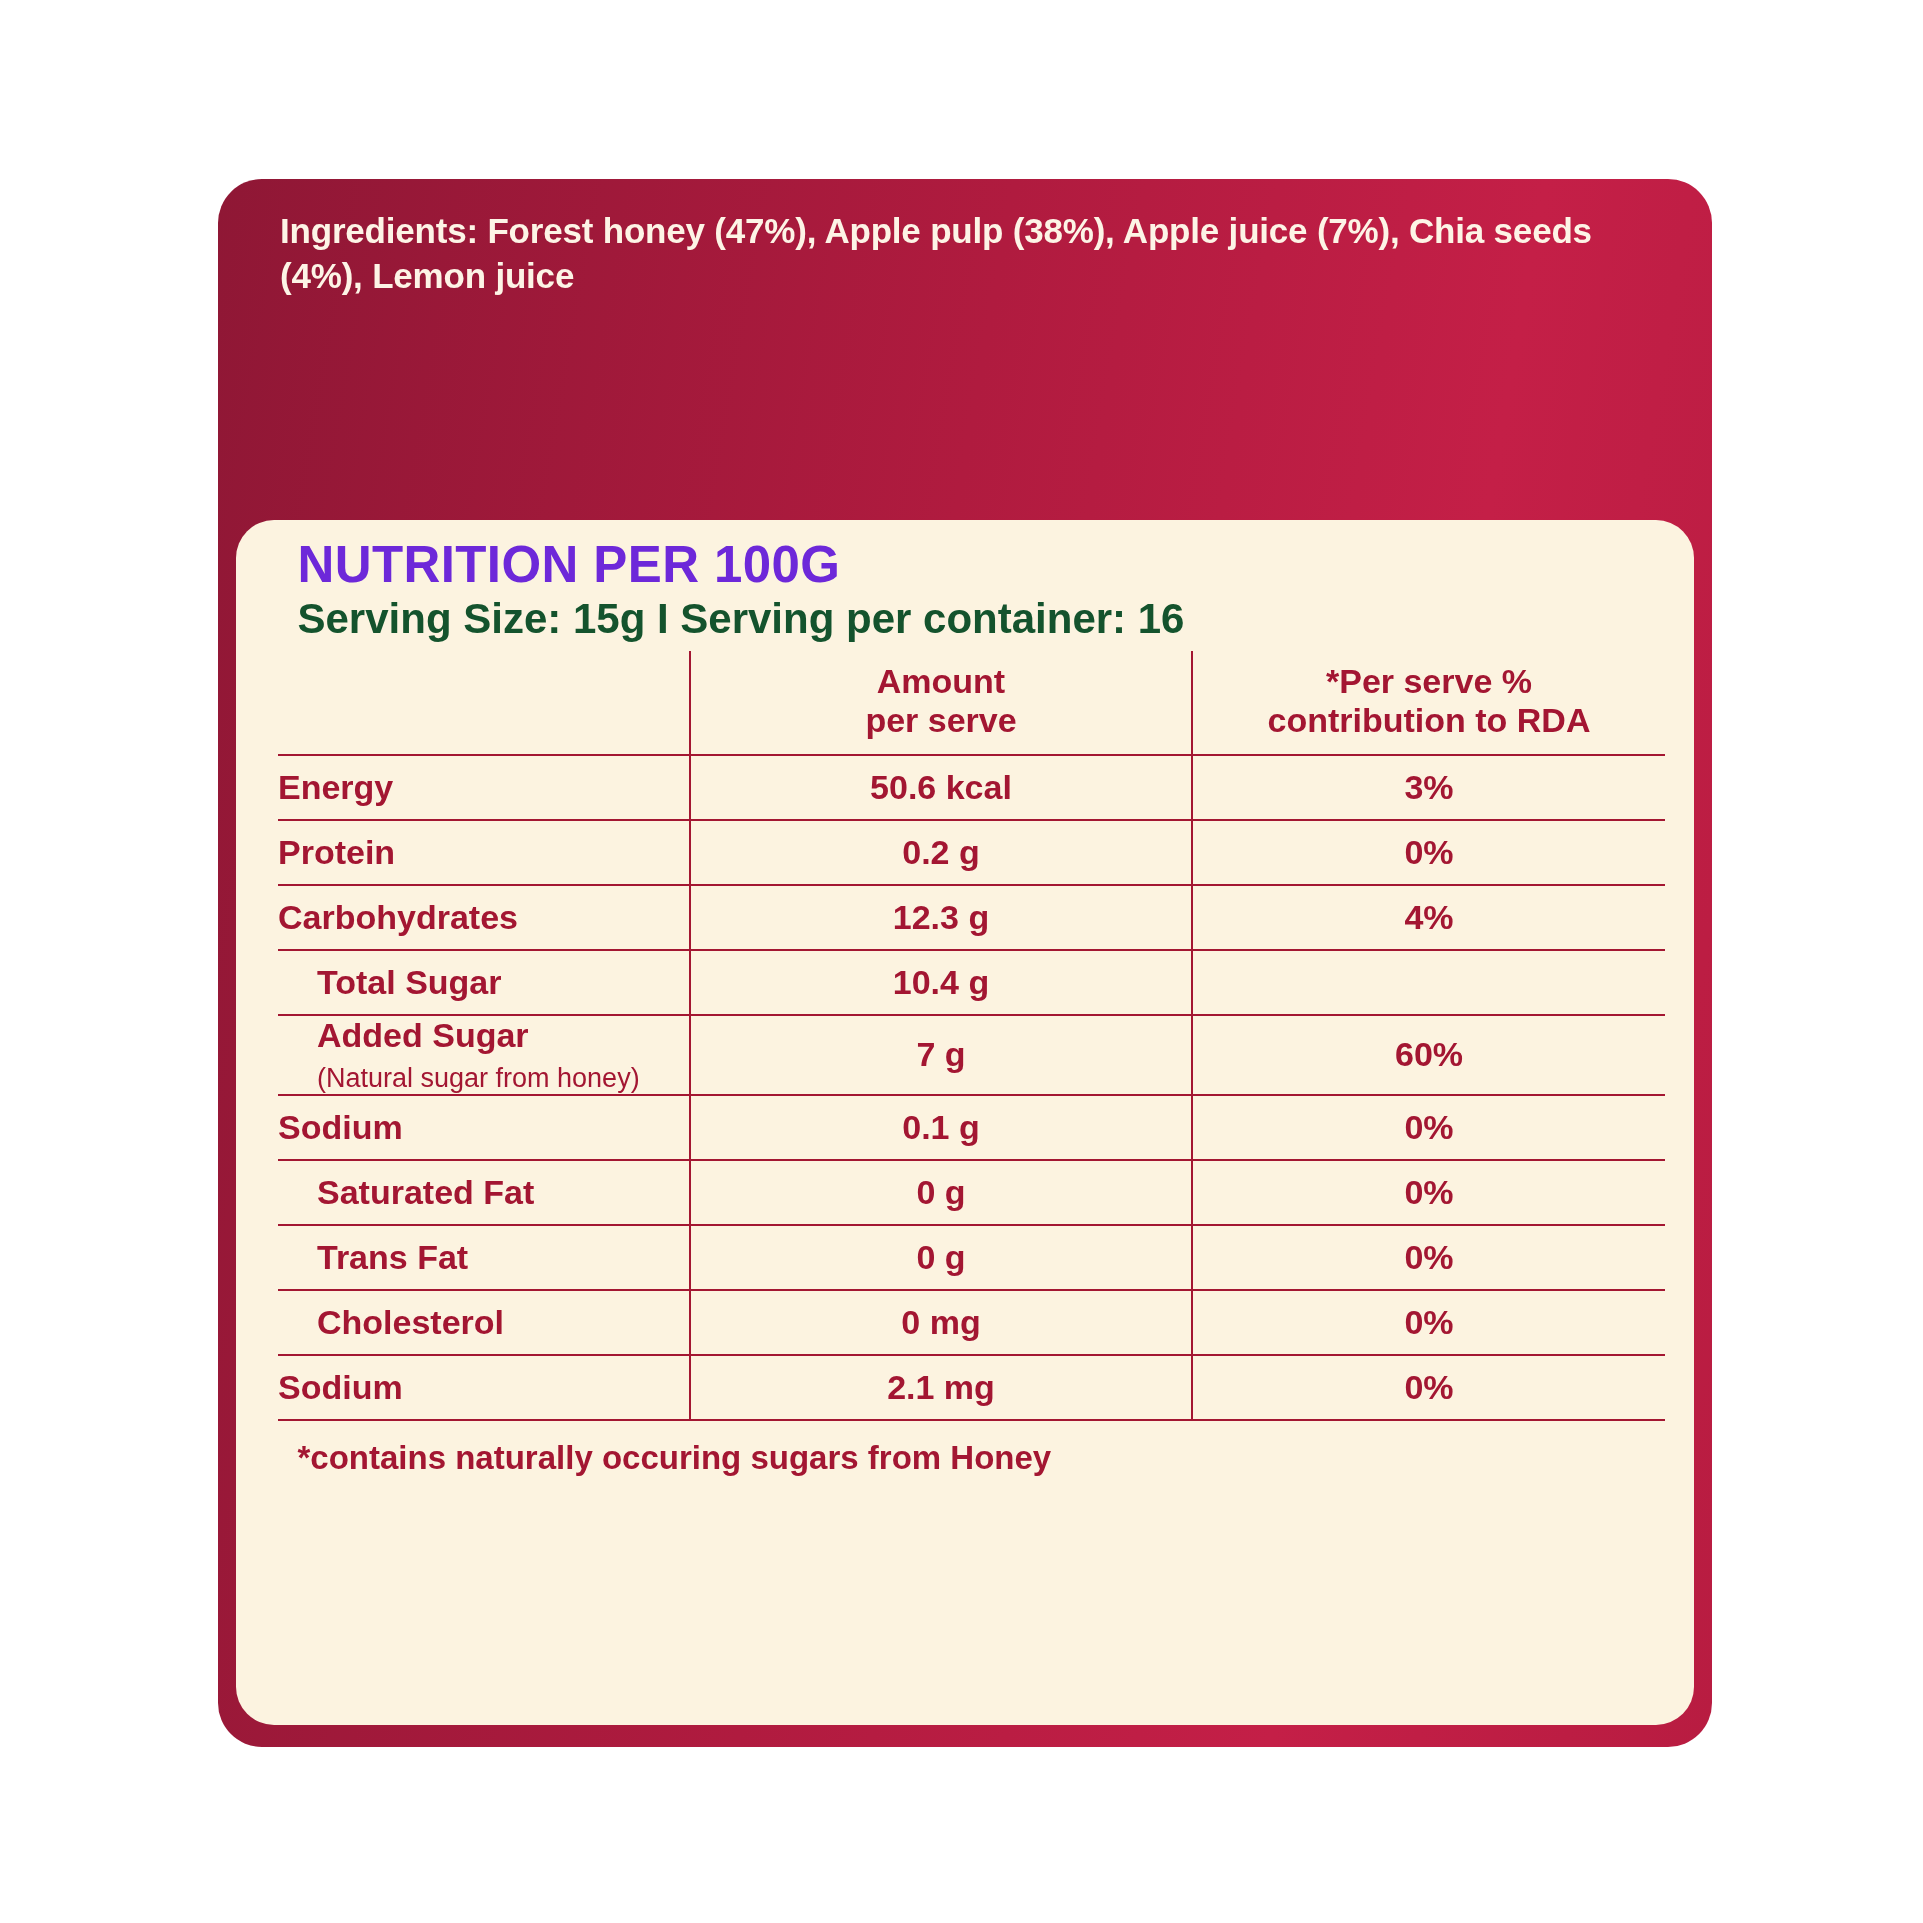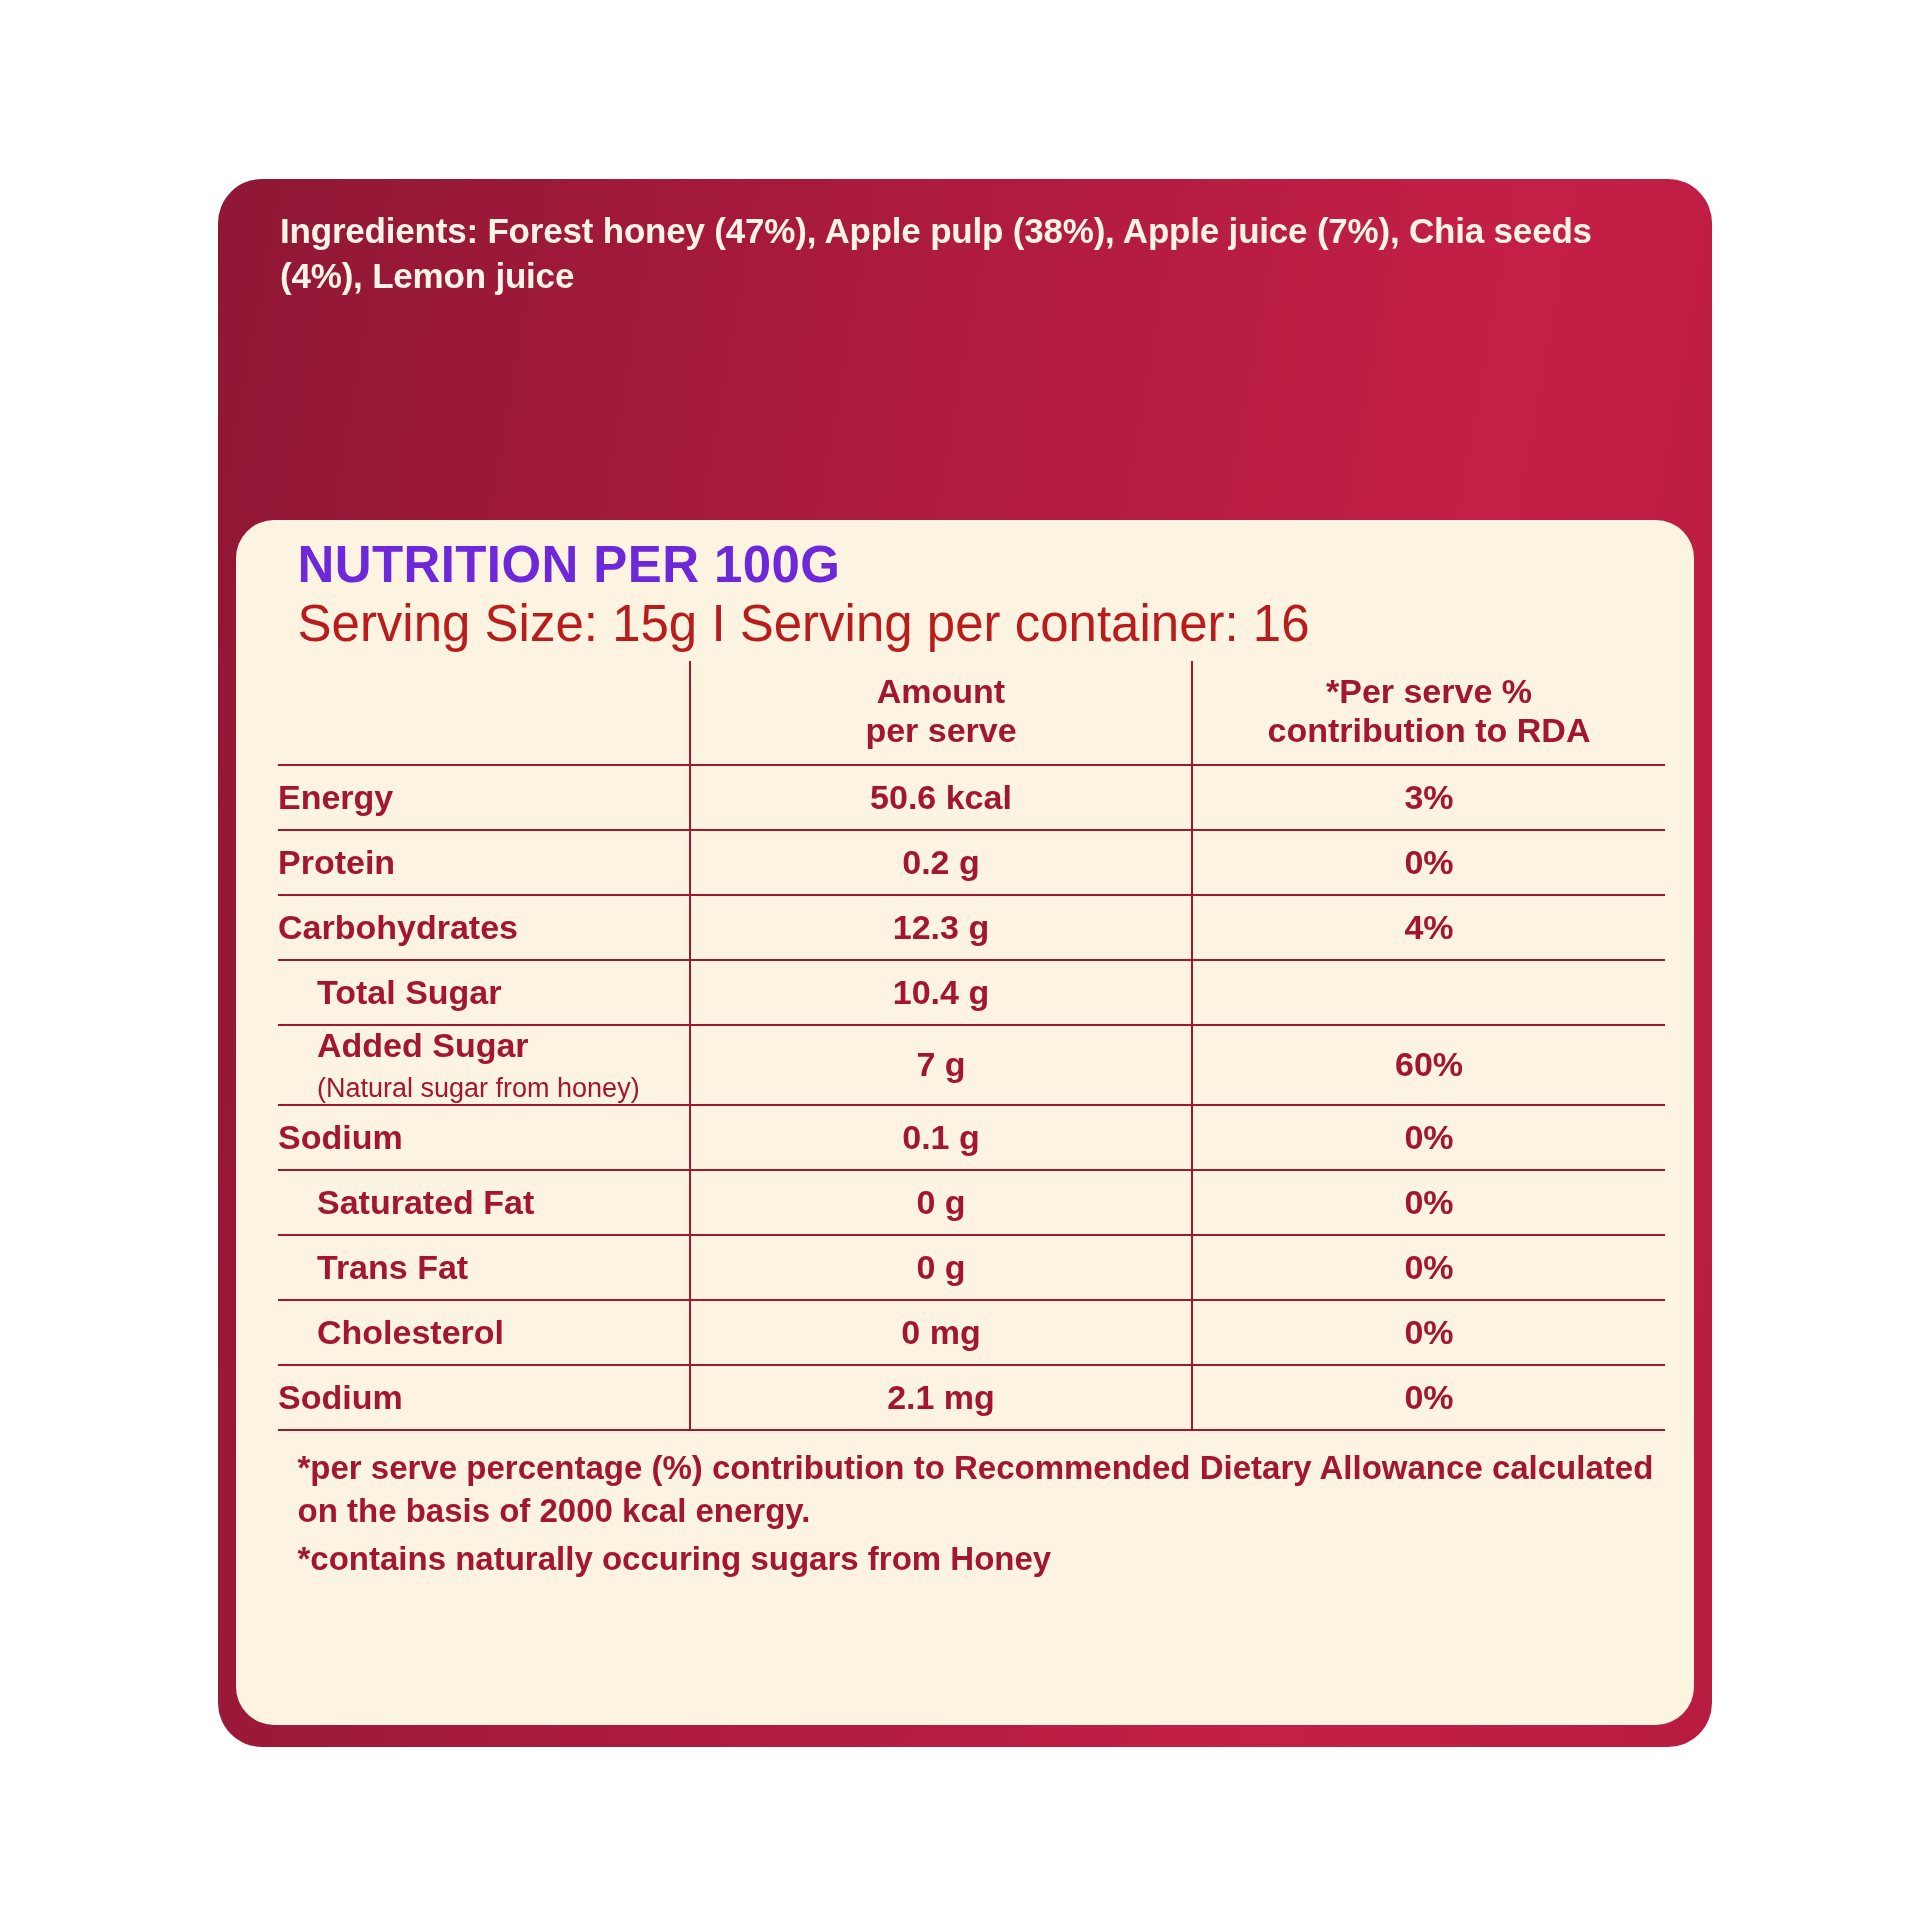--- a/index.html
+++ b/index.html
@@ -57,23 +57,23 @@
   .nut-title {
     color: #6d28d9;
     font-size: 51px;
     font-weight: bold;
     letter-spacing: 0.4px;
     line-height: 1.05;
     margin: 0 0 4.5px 19.5px;
   }
 
   .serving {
-    color: #b91c1c;
-    font-size: 51px;
-    font-weight: normal;
+    color: #14532d;
+    font-size: 42px;
+    font-weight: bold;
     line-height: 1.1;
     margin: 0 0 9px 19.5px;
   }
 
   table.nutri {
     border-collapse: collapse;
     width: 1387px;
     table-layout: fixed;
     margin-top: 7.5px;
   }
@@ -222,20 +222,19 @@
           </tr>
           <tr>
             <td class="label">Sodium</td>
             <td class="val">2.1 mg</td>
             <td class="rda">0%</td>
           </tr>
         </tbody>
       </table>
 
       <div class="footnotes">
-        <p>*per serve percentage (%) contribution to Recommended Dietary Allowance calculated on the basis of 2000 kcal energy.</p>
         <p>*contains naturally occuring sugars from Honey</p>
       </div>
 
     </div>
   </div>
 </div>
 
 
 </body></html>

